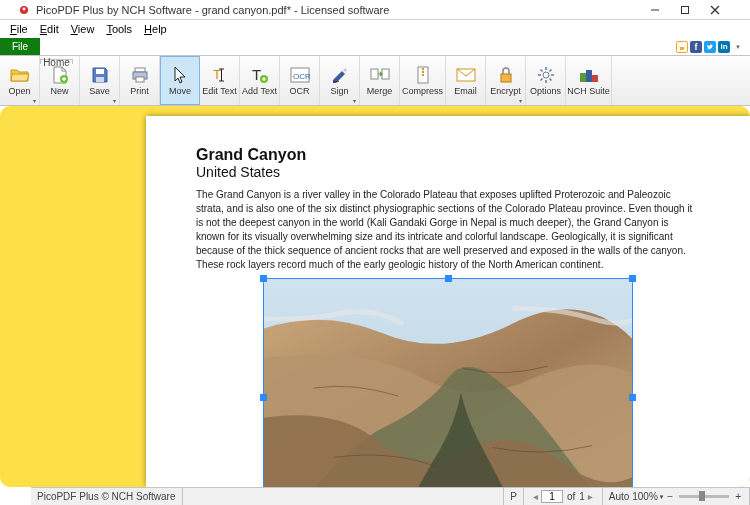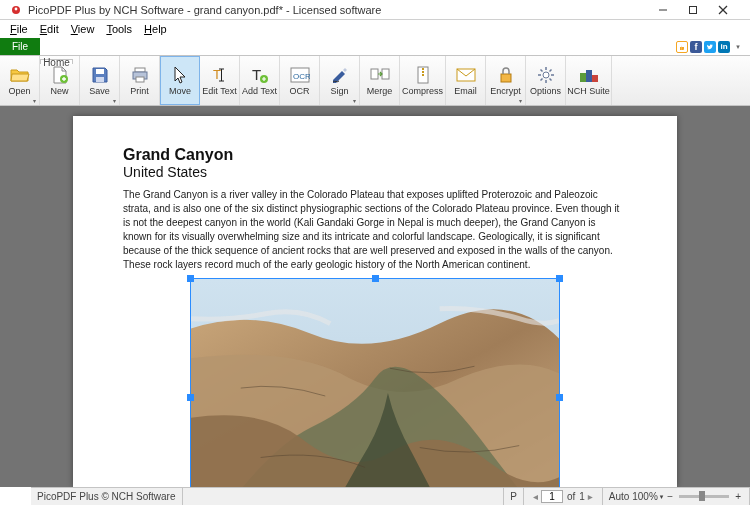--- a/index.html
+++ b/index.html
@@ -1,19 +1,19 @@
 <!DOCTYPE html>
 <html><head>
 <meta charset="utf-8">
 <style>
 * { margin: 0; padding: 0; box-sizing: border-box; font-family: "Segoe UI", Tahoma, sans-serif; }
 body { width: 750px; height: 505px; overflow: hidden; background: #fff; display: flex; flex-direction: column; font-size: 11px; }
 
 
-.titlebar { height: 20px; display: flex; align-items: center; padding: 0 12px; border-bottom: 1px solid #d0d0d0; }
+.titlebar { height: 20px; display: flex; align-items: center; padding: 0 20px; border-bottom: 1px solid #d0d0d0; }
 .titlebar .app-icon { width: 12px; height: 12px; margin-right: 4px; }
 .titlebar .title { flex: 1; font-size: 11px; color: #333; }
 .winbtn { width: 30px; height: 20px; display: flex; align-items: center; justify-content: center; color: #333; }
 
 
 .menubar { height: 18px; display: flex; align-items: center; padding: 0 4px; font-size: 11px; }
 .menubar .menuitem { padding: 1px 6px; cursor: default; }
 .menubar .menuitem u { text-decoration: underline; }
 
 
@@ -28,21 +28,21 @@
 .toolbar { height: 50px; background: linear-gradient(#fdfdfd,#ececec); border-bottom: 1px solid #c4c4c4; display: flex; align-items: stretch; }
 .tbtn { width: 40px; display: flex; flex-direction: column; align-items: center; justify-content: center; gap: 2px; font-size: 9px; color: #333; border-right: 1px solid #dcdcdc; cursor: default; position: relative; }
 .tbtn.active { background: #cde6f7; border: 1px solid #7eb4ea; }
 .tbtn.disabled { color: #aaa; }
 .tbtn.disabled svg { opacity: 0.4; }
 .tbtn .ic { height: 20px; display:flex; align-items:center; justify-content:center; }
 .tbtn .lbl { line-height: 1; white-space: nowrap; }
 .tbtn .dd { position:absolute; bottom:1px; right:3px; font-size:6px; color:#666; }
 
 
-.workspace { flex: 1; background: #737373; overflow: hidden; display: flex; justify-content: center; padding-top: 10px; }
+.workspace { flex: 1; background: #fde047; overflow: hidden; display: flex; justify-content: flex-end; padding-top: 10px; border-radius: 10px; }
 .sheet { width: 604px; height: 100%; background: #fff; box-shadow: 0 0 6px rgba(0,0,0,.4); padding: 30px 50px 0 50px; position: relative; }
 .sheet h1 { font-size: 16px; font-weight: bold; color: #111; }
 .sheet h2 { font-size: 14px; font-weight: normal; color: #111; margin-bottom: 8px; }
 .sheet p { font-size: 10px; line-height: 1.4; color: #222; margin-bottom: 6px; text-align: left; }
 .imgwrap { margin: 4px auto 0; width: 370px; height: 238px; position: relative; border: 1px solid #2a8cff;}
 .canyon { width:100%; height:100%; display:block; }
 .handle { position:absolute; width:7px; height:7px; background:#2a8cff; }
 .h-tl{top:-4px;left:-4px}.h-tr{top:-4px;right:-4px}
 .h-t{top:-4px;left:calc(50% - 3px)}
 .h-l{left:-4px;top:calc(50% - 3px)}.h-r{right:-4px;top:calc(50% - 3px)}

